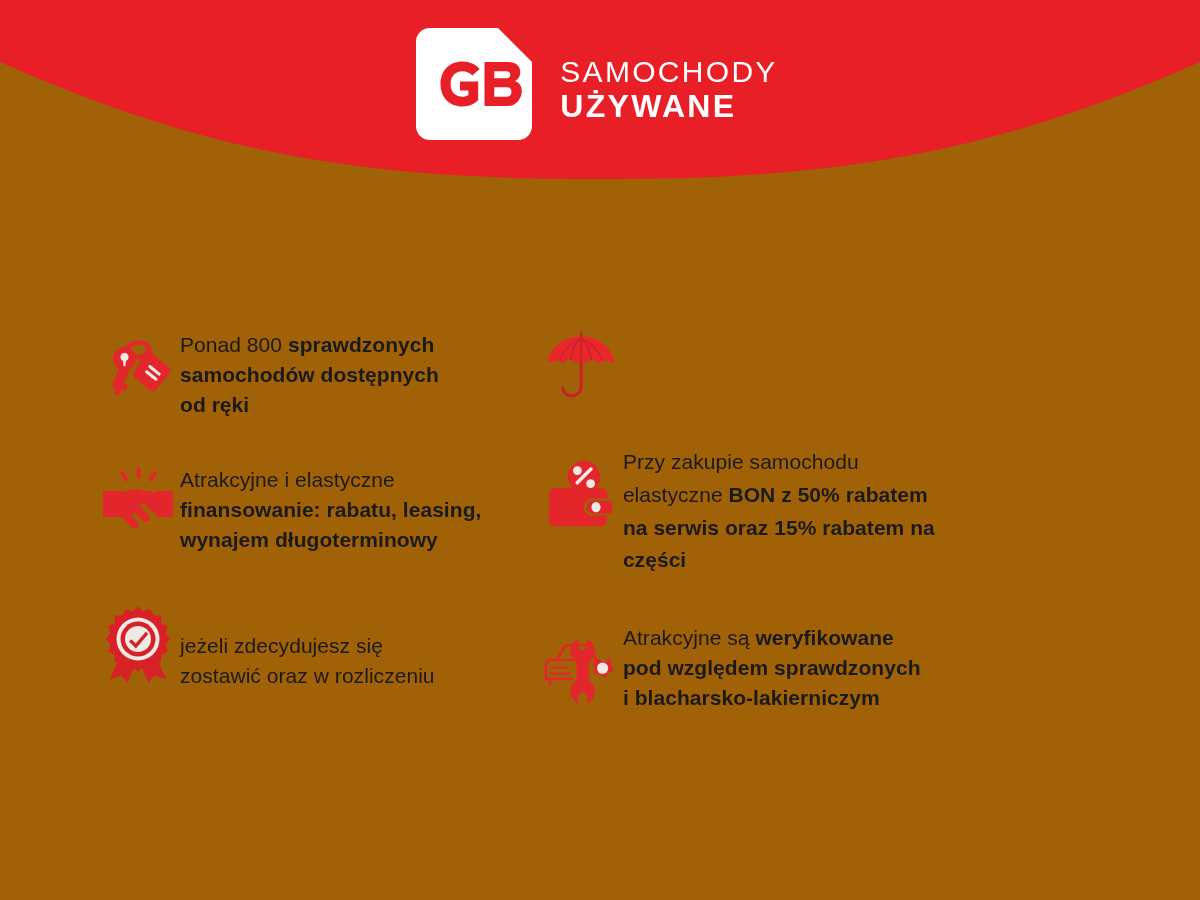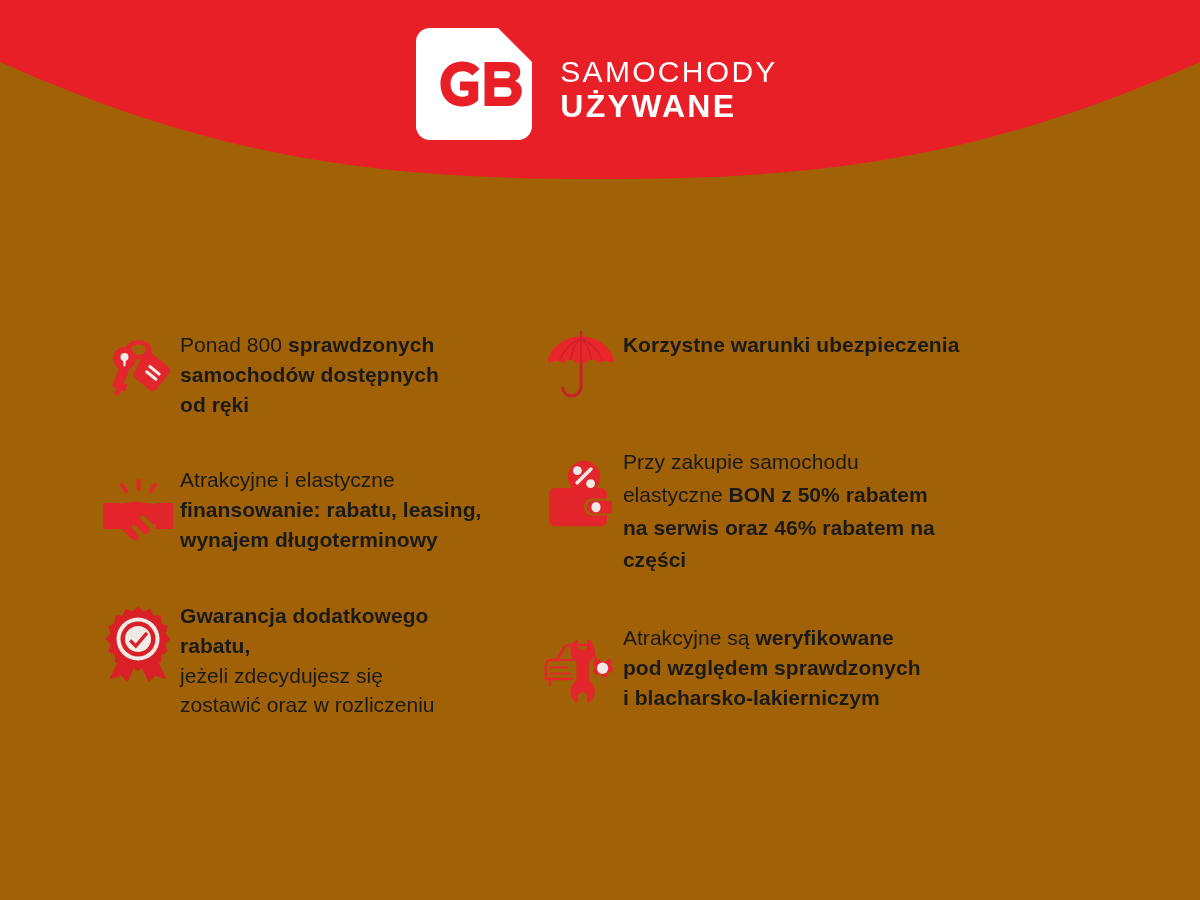--- a/index.html
+++ b/index.html
@@ -92,21 +92,21 @@
     display: flex;
     align-items: flex-start;
   }
   .col-left  .item { margin-bottom: 46px; }
   .col-right .item { margin-bottom: 46px; }
   .col-left  .item:last-child,
   .col-right .item:last-child { margin-bottom: 0; }
 
   
   .item-keys       { margin-bottom: 56px; }
-  .item-handshake  { margin-bottom: 58px; align-items: center; }
+  .item-handshake  { margin-bottom: 58px; }
   .item-umbrella   { margin-bottom: 62px; }
   .item-wallet     { margin-bottom: 34px; }
 
   .icon-slot {
     flex: 0 0 auto;
     width: 84px;
     display: flex;
     justify-content: center;
     align-items: flex-start;
   }
@@ -253,21 +253,21 @@
                        L29.6,6.4 Z"></path>
 
               <circle cx="35" cy="34" r="21.5" fill="#EEEBE7"></circle>
               <circle cx="35" cy="34" r="17.5" fill="#D92027"></circle>
               <circle cx="35" cy="34" r="13.0" fill="#EEEBE7"></circle>
 
               <path d="M28.3,34.2 L26.0,36.6 L32.9,43.4 L45.3,28.9 L42.8,26.7 L32.7,38.5 Z" fill="#D92027"></path>
             </g>
           </svg>
         </div>
-        <div class="txt"><span><b>Gwarancja dodatkowego rabatu,</b></span><br><span><span>jeżeli zdecydujesz się</span></span><br><span><span>zostawić oraz w rozliczeniu</span></span></div>
+        <div class="txt"><br><span><span>jeżeli zdecydujesz się</span></span><br><span><span>zostawić oraz w rozliczeniu</span></span></div>
       </div>
 
     </div>
 
     <div class="col col-right">
 
       <div class="item item-umbrella">
         <div class="icon-slot nudge-umbrella">
           <svg width="72" height="70" viewBox="0 0 72 70" xmlns="http://www.w3.org/2000/svg">
             <g>
@@ -286,21 +286,20 @@
               <path d="M36,8.5 C27.0,12.0 19.0,20.0 14.5,30.2" stroke="#C8212A" stroke-width="1.2" fill="none"></path>
               <path d="M36,8.5 C45.0,12.0 53.0,20.0 57.5,30.2" stroke="#C8212A" stroke-width="1.2" fill="none"></path>
 
               <rect x="35.0" y="1.0" width="2.2" height="7.0" rx="1.1" fill="#C8212A"></rect>
 
               <path d="M36.1,31.5 L36.1,56.0 C36.1,62.5 31.4,66.0 26.6,66.0
                        C22.0,66.0 18.2,62.8 17.6,58.0" stroke="#C8212A" stroke-width="3.0" fill="none" stroke-linecap="round"></path>
             </g>
           </svg>
         </div>
-        <div class="txt"><span><b>Korzystne warunki ubezpieczenia</b></span></div>
       </div>
 
       <div class="item item-wallet">
         <div class="icon-slot nudge-wallet">
           <svg width="70" height="72" viewBox="0 0 70 72" xmlns="http://www.w3.org/2000/svg">
             <g fill="#E2262C">
 
               <circle cx="38.0" cy="17.0" r="16.2"></circle>
               <rect x="26.6" y="14.2" width="23.0" height="3.6" rx="1.8" transform="rotate(-45 38 16)" fill="#EEEBE7"></rect>
               <circle cx="31.4" cy="10.6" r="4.4" fill="#EEEBE7"></circle>
@@ -310,21 +309,21 @@
                        L46.5,38.6 C41.8,38.6 38.0,42.4 38.0,47.1 C38.0,51.8 41.8,55.6 46.5,55.6
                        L61.0,55.6 L61.0,60.2 C61.0,63.5 58.3,66.2 55.0,66.2 L9.0,66.2
                        C5.7,66.2 3.0,63.5 3.0,60.2 L3.0,34.0 C3.0,30.7 5.7,28.0 9.0,28.0 Z"></path>
 
               <path d="M47.0,40.8 L66.0,40.8 L66.0,53.4 L47.0,53.4
                        C43.6,53.4 40.8,50.6 40.8,47.1 C40.8,43.6 43.6,40.8 47.0,40.8 Z"></path>
               <ellipse cx="50.0" cy="47.1" rx="4.6" ry="5.2" fill="#EEEBE7"></ellipse>
             </g>
           </svg>
         </div>
-        <div class="txt txt-loose"><span><span>Przy zakupie samochodu</span></span><br><span><span>elastyczne </span><b>BON z 50% rabatem</b></span><br><span><b>na serwis oraz 46% rabatem na</b></span><br><span><b>części</b></span></div>
+        <div class="txt txt-loose"><span><span>Przy zakupie samochodu</span></span><br><span><span>elastyczne </span><b>BON z 50% rabatem</b></span><br><span><b>na serwis oraz 15% rabatem na</b></span><br><span><b>części</b></span></div>
       </div>
 
       <div class="item item-car">
         <div class="icon-slot nudge-car">
           <svg width="78" height="72" viewBox="0 0 78 72" xmlns="http://www.w3.org/2000/svg">
             <g>
 
               <path d="M4.0,48.0 L4.0,33.5 C4.0,31.0 6.0,29.0 8.5,29.0 L15.0,29.0
                        L22.0,17.0 C23.2,15.0 25.2,14.0 27.5,14.0 L44.0,14.0
                        C46.5,14.0 48.5,15.4 49.4,17.6 L54.0,29.0 L57.0,29.0" stroke="#E2262C" stroke-width="2.6" fill="none" stroke-linecap="round" stroke-linejoin="round"></path>

